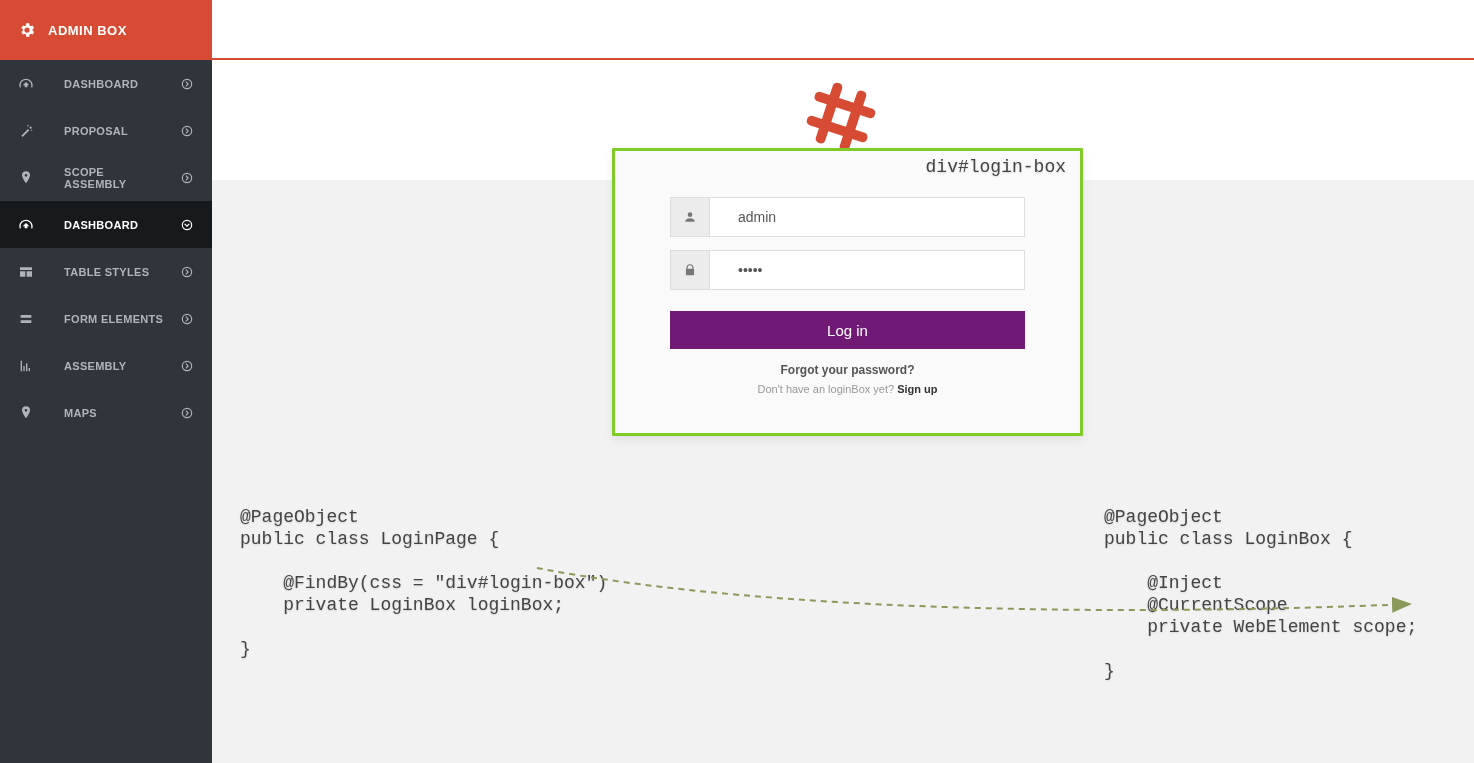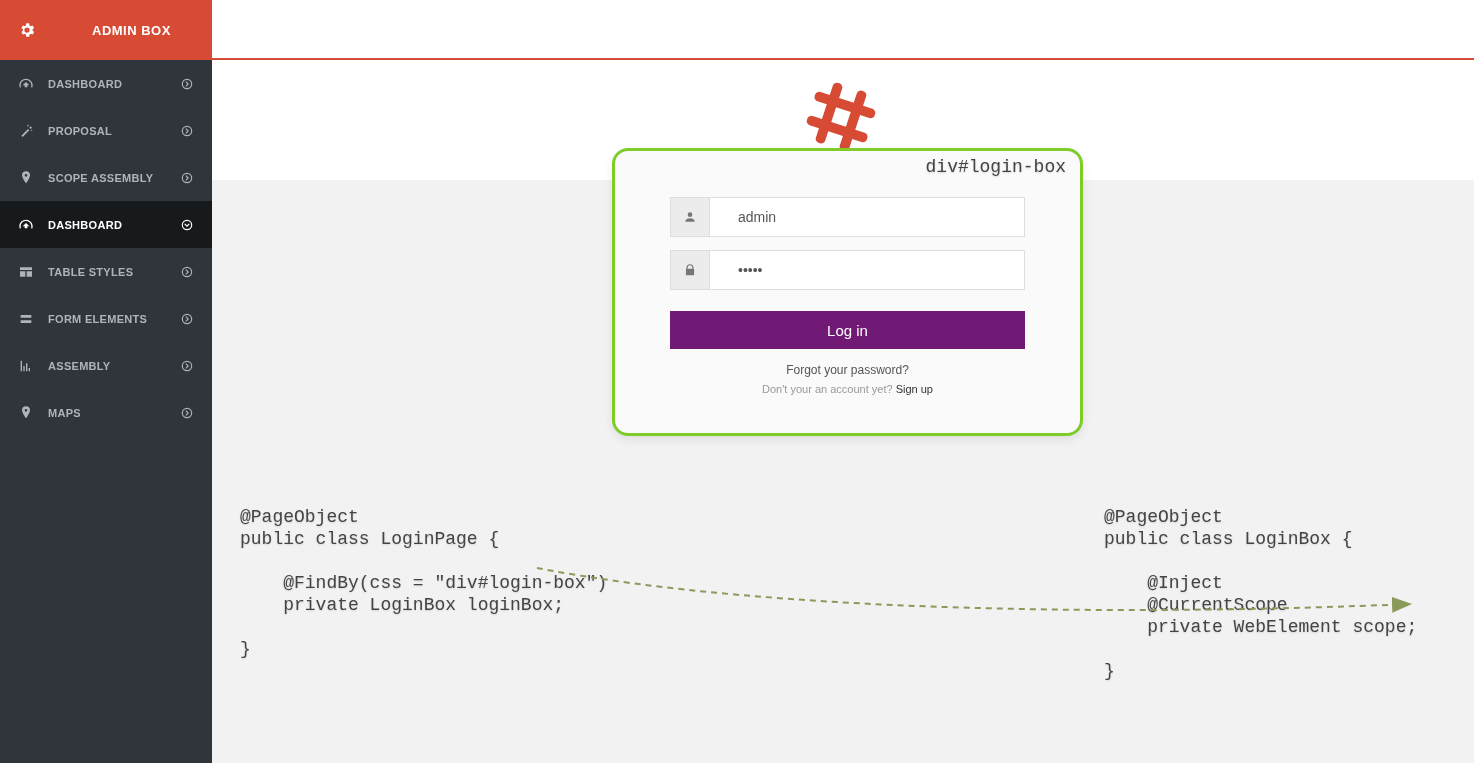--- a/index.html
+++ b/index.html
@@ -1,46 +1,46 @@
 <!DOCTYPE html>
 <html><head>
 <meta charset="utf-8">
 <style>
 * { margin: 0; padding: 0; box-sizing: border-box; }
 body { font-family: Arial, Helvetica, sans-serif; width: 1474px; height: 763px; overflow: hidden; background: #fff; position: relative; }
 
 .sidebar { position: absolute; left: 0; top: 0; width: 212px; height: 763px; background: #2f353a; }
-.brand { height: 60px; background: #d74b34; display: flex; align-items: center; padding-left: 18px; color: #fff; font-weight: bold; font-size: 13px; letter-spacing: 0.5px; gap: 44px; }
+.brand { height: 60px; background: #d74b34; display: flex; align-items: center; padding-left: 18px; color: #fff; font-weight: bold; font-size: 13px; letter-spacing: 0.5px; }
 .brand-icon { width: 18px; height: 18px; margin-right: 12px; fill: #fff; }
 
 .nav { }
-.nav-item { height: 47px; display: flex; align-items: center; padding: 0 18px; color: #aeb4b9; font-size: 11px; font-weight: bold; letter-spacing: 0.3px; cursor: pointer; position: relative; }
+.nav-item { height: 47px; display: flex; align-items: center; padding: 0 18px; color: #aeb4b9; font-size: 11px; font-weight: bold; letter-spacing: 0.3px; cursor: pointer; position: relative; gap: 16px; }
 .nav-item.active { background: #161a1d; color: #fff; }
 .nav-icon { width: 16px; height: 16px; margin-right: 14px; fill: currentColor; flex-shrink: 0; display: flex; align-items: center; justify-content: center; }
 .nav-label { flex: 1; }
 .nav-caret { width: 14px; height: 14px; fill: #5a6268; }
 .nav-item.active .nav-caret { fill: #9aa0a5; }
 .nav-badge { background: #d74b34; color: #fff; font-size: 10px; padding: 1px 7px; border-radius: 8px; font-weight: bold; }
 
 .main { position: absolute; left: 212px; top: 0; right: 0; height: 763px; }
 .topbar { height: 60px; background: #fff; border-bottom: 2px solid #d74b34; }
 .content { position: absolute; left: 0; right: 0; top: 62px; bottom: 0; }
 .grayband { position: absolute; left: 0; right: 0; top: 118px; bottom: 0; background: #f2f2f2; }
 
 .hash-logo { position: absolute; left: 594px; top: 20px; width: 70px; height: 70px; }
 
-.login-frame { position: absolute; left: 400px; top: 86px; width: 471px; height: 288px; border: 3px solid #7fcc29; border-radius: 16px; background: #fafafa; box-shadow: 0 4px 10px rgba(0,0,0,0.08); }
+.login-frame { position: absolute; left: 400px; top: 86px; width: 471px; height: 288px; border: 3px solid #7fcc29; border-radius: 1px; background: #fafafa; box-shadow: 0 4px 10px rgba(0,0,0,0.08); }
 .login-label { position: absolute; right: 14px; top: 6px; font-family: "Courier New", monospace; font-size: 18px; color: #444; text-shadow: 0 1px 2px rgba(0,0,0,0.15); }
 .login-inner { padding: 46px 55px 0 55px; }
 .input-row { display: flex; margin-bottom: 13px; }
 .input-addon { width: 40px; height: 40px; background: #ececec; border: 1px solid #ddd; display: flex; align-items: center; justify-content: center; color: #777; }
 .input-field { flex: 1; height: 40px; border: 1px solid #ddd; border-left: none; padding: 0 28px; font-size: 14px; color: #555; background: #fff; outline: none; }
 .login-btn { width: 100%; height: 38px; background: #701a75; color: #fff; border: none; font-size: 15px; cursor: pointer; margin-top: 8px; }
 .login-links { text-align: center; margin-top: 14px; font-size: 12px; color: #777; }
-.login-links a { color: #555; text-decoration: none; }
+.login-links a { color: #555; text-decoration: none; font-weight: bold; }
 .login-links .sub { margin-top: 6px; font-size: 11px; color: #999; }
 .login-links .sub a { color: #333; }
 
 .code-left { position: absolute; left: 28px; top: 444px; font-family: "Courier New", monospace; font-size: 18px; line-height: 22px; color: #444; white-space: pre; text-shadow: 0 1px 2px rgba(0,0,0,0.12); }
 .code-right { position: absolute; left: 892px; top: 444px; font-family: "Courier New", monospace; font-size: 18px; line-height: 22px; color: #444; white-space: pre; text-shadow: 0 1px 2px rgba(0,0,0,0.12); }
 
 .arrow-svg { position: absolute; left: 320px; top: 498px; width: 886px; height: 60px; pointer-events: none; }
 </style>
 </head>
 <body>
@@ -194,21 +194,21 @@
             <svg width="14" height="14" viewBox="0 0 24 24">
                 <path fill="#777" d="M6 10V8a6 6 0 0 1 12 0v2h1v11H5V10Zm2 0h8V8a4 4 0 0 0-8 0Z"></path>
               </svg>
           </div>
           <input class="input-field" type="text" value="•••••" style="">
         </div>
         <button class="login-btn">Log in</button>
         <div class="login-links">
           <a href="#">Forgot your password?</a>
           <div class="sub">
-            <span>Don't your an account yet? </span><a href="#">Sign up</a>
+            <span>Don't have an loginBox yet? </span><a href="#">Sign up</a>
           </div>
         </div>
       </div>
     </div>
 
     <div class="code-left">@PageObject
 public class LoginPage {
 
     @FindBy(css = "div#login-box")
     private LoginBox loginBox;

